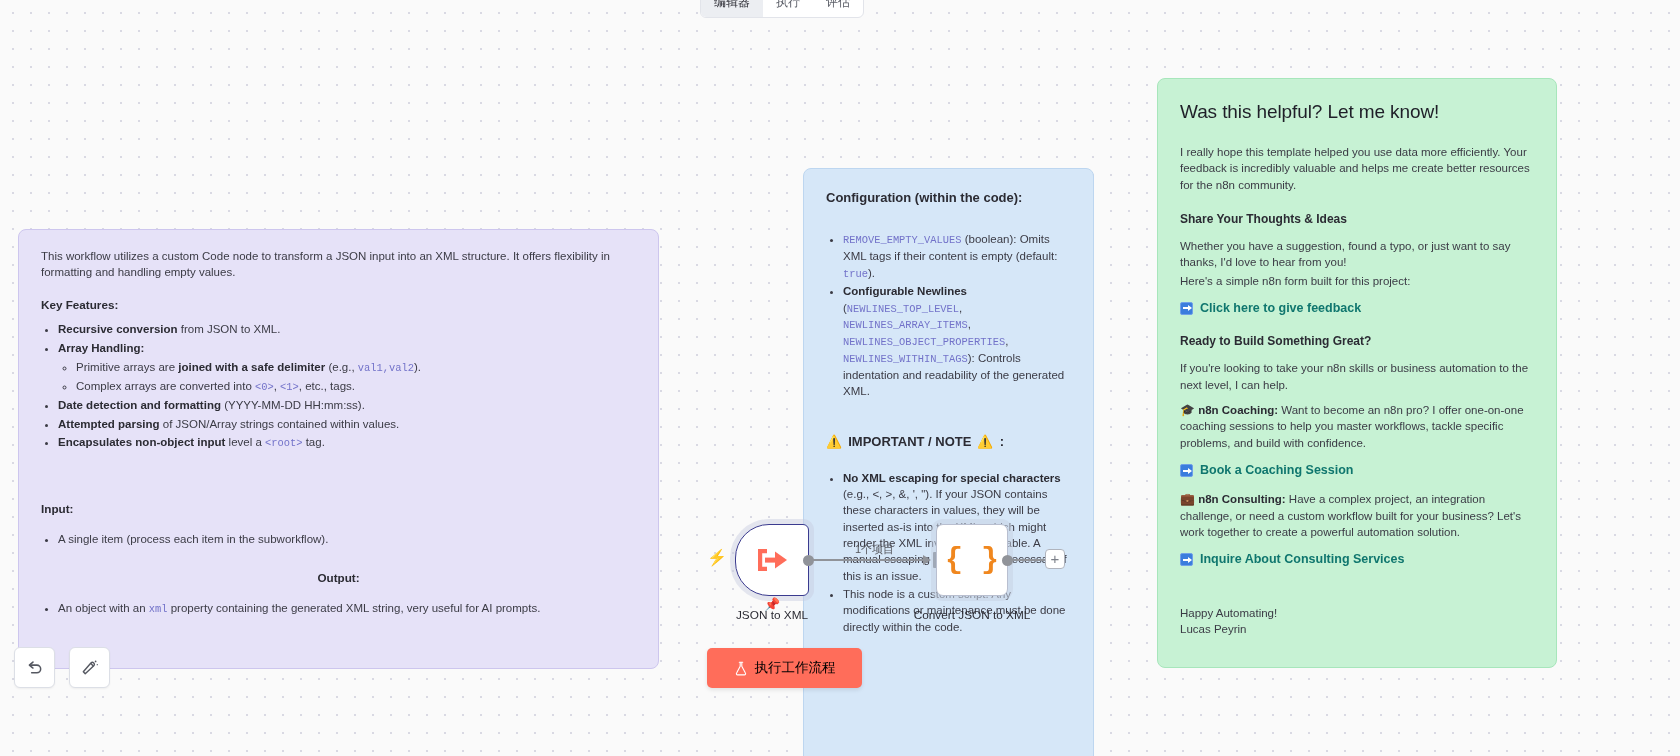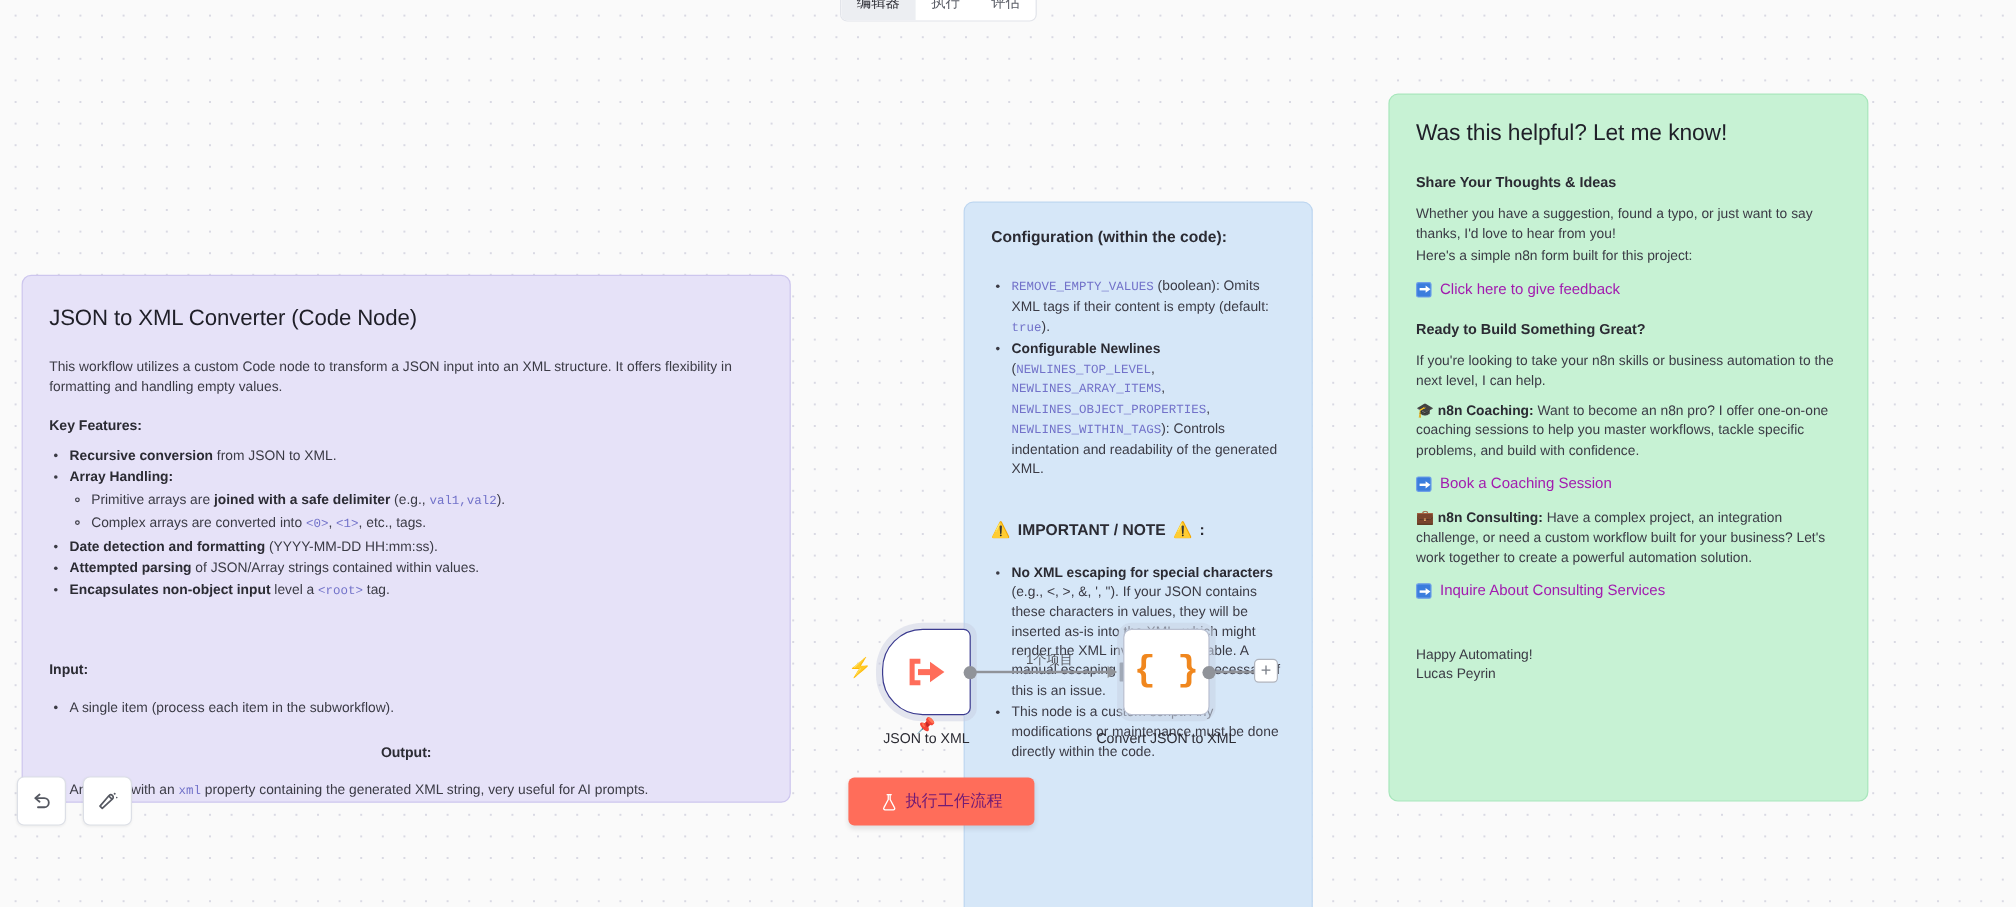--- a/index.html
+++ b/index.html
@@ -82,22 +82,22 @@
   }
   #note-green h1 { font-size: 19px; margin: 2px 0 18px 0; }
   #note-green h3 { margin: 18px 0 10px 0; font-size: 12px;}
   #note-green p { margin: 0 0 9px 0; }
 
   .link-line {
     display: flex; align-items: flex-start; gap: 7px;
     margin: 12px 0 14px 0;
   }
   .link-text {
-    color: #a21caf;
-    font-weight: normal;
+    color: #0f766e;
+    font-weight: bold;
     font-size: 12.5px;
     text-decoration: none;
     line-height: 1.15;
   }
   .emoji-ico { font-size: 12px; line-height: 1.2; }
   .arrow-box {
     display:inline-block;
     width: 13px; height: 13px;
     background: #3b7ddd;
     border: 1.5px solid #6fa0e8;
@@ -256,21 +256,21 @@
   #fab-undo { left: 14px; top: 647px; }
   #fab-tidy { left: 69px; top: 647px; }
 
   
   #execute-btn {
     position: absolute;
     left: 707px; top: 648px;
     width: 155px; height: 40px;
     background: #ff6d5a;
     border-radius: 5px;
-    color: #701a75;
+    color: #000000;
     font-size: 13.5px;
     display: flex; align-items: center; justify-content: center;
     gap: 7px;
     box-shadow: 0 2px 4px rgba(0,0,0,0.10);
   }
 
   
   #top-tabs {
     position: absolute;
     left: 700px; top: -18px;
@@ -301,21 +301,20 @@
 
   <div id="top-tabs">
     <div class="tab active">
         <span>编辑器</span>
       </div>
     <div class="tab"><span>执行</span></div>
     <div class="tab"><span>评估</span></div>
   </div>
 
   <div class="sticky" id="note-purple">
-    <h1>JSON to XML Converter (Code Node)</h1>
     <p>This workflow utilizes a custom Code node to transform a JSON input into an XML structure. It offers flexibility in formatting and handling empty values.</p>
     <h3>Key Features:</h3>
     <ul>
       <li><b>Recursive conversion</b><span> from JSON to XML.</span></li>
       <li><b>Array Handling:</b>
         <ul>
           <li><span>Primitive arrays are </span><b>joined with a safe delimiter</b><span> (e.g., </span><code>val1,val2</code><span>).</span></li>
           <li><span>Complex arrays are converted into </span><code>&lt;0&gt;</code><span>, </span><code>&lt;1&gt;</code><span>, etc., tags.</span></li>
         </ul>
       </li>
@@ -346,20 +345,21 @@
       <span>:</span>
     </div>
     <ul style="margin-top:18px;">
       <li><b>No XML escaping for special characters</b><span> (e.g., &lt;, &gt;, &amp;, ', "). If your JSON contains these characters in values, they will be inserted as-is into the XML, which might render the XML invalid or vulnerable. A manual escaping step might be necessary if this is an issue.</span></li>
       <li>This node is a custom script. Any modifications or maintenance must be done directly within the code.</li>
     </ul>
   </div>
 
   <div class="sticky" id="note-green">
     <h1>Was this helpful? Let me know!</h1>
+    <p>I really hope this template helped you use data more efficiently. Your feedback is incredibly valuable and helps me create better resources for the n8n community.</p>
     <h3>Share Your Thoughts &amp; Ideas</h3>
     <p style="margin-bottom:2px;">Whether you have a suggestion, found a typo, or just want to say thanks, I'd love to hear from you!</p>
     <p>Here's a simple n8n form built for this project:</p>
     <div class="link-line">
       <span class="arrow-box"></span>
       <a class="link-text" href="#">Click here to give feedback</a>
     </div>
     <h3>Ready to Build Something Great?</h3>
     <p>If you're looking to take your n8n skills or business automation to the next level, I can help.</p>
     <p><span class="emoji-ico">🎓</span> <b>n8n Coaching:</b><span> Want to become an n8n pro? I offer one-on-one coaching sessions to help you master workflows, tackle specific problems, and build with confidence.</span></p>

